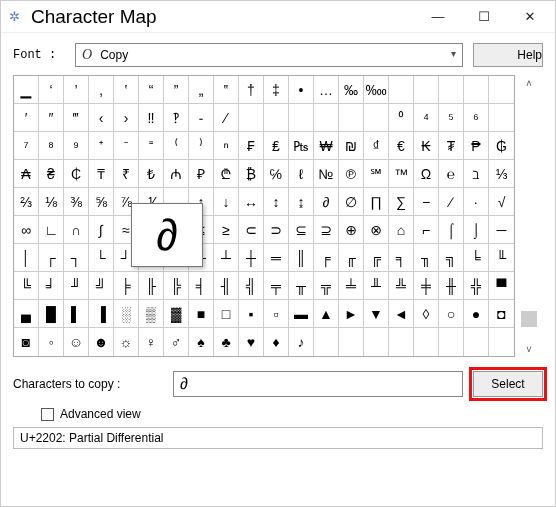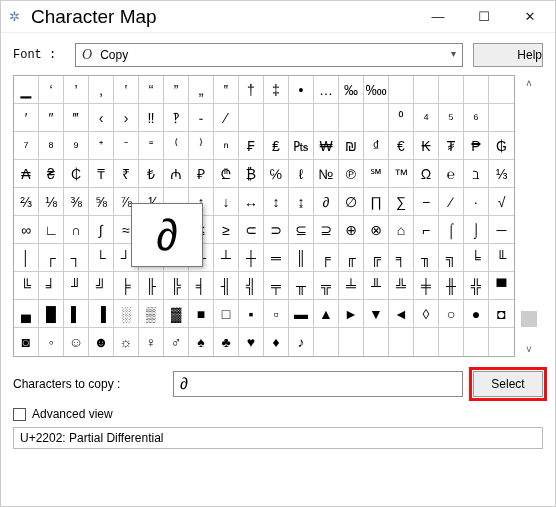--- a/index.html
+++ b/index.html
@@ -103,21 +103,21 @@
     font-family: Arial, sans-serif;
   }
   .actbtn {
     width: 70px; height: 26px;
     border: 1px solid #999;
     background: #eee;
     display:flex; align-items:center; justify-content:center;
     position: relative;
   }
   .redframe { outline: 3px solid #e11; outline-offset: 1px; }
-  .advrow { display:flex; align-items:center; gap:6px; margin-top:10px; }
+  .advrow { display:flex; align-items:center; gap:6px; margin-top:10px;margin-left:28px; }
   .checkbox { width:13px; height:13px; border:1px solid #555; background:#fff; }
   .status {
     border: 1px solid #bbb;
     height: 22px;
     display:flex; align-items:center;
     padding: 8px 6px;
     margin-top: 6px;
   }
 </style>
 </head>

